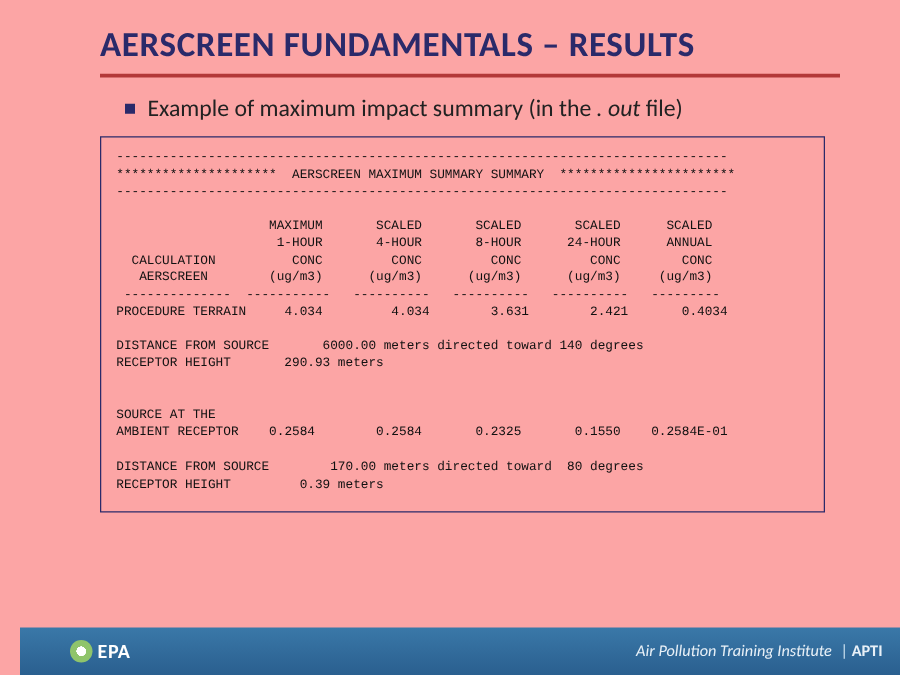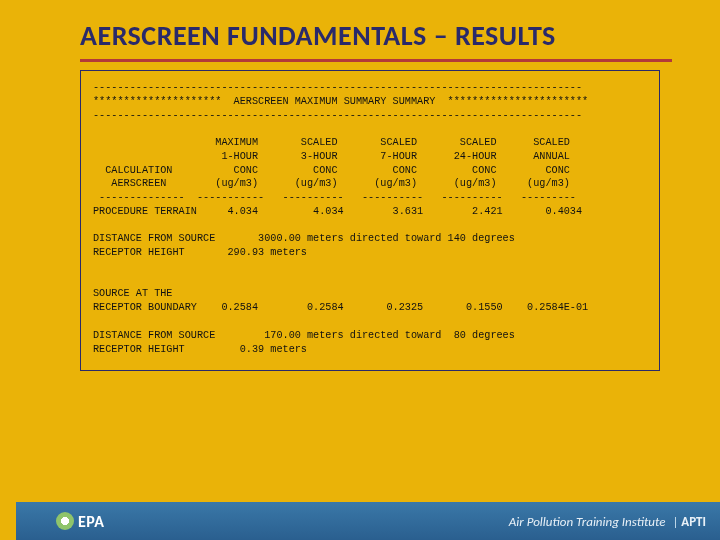--- a/index.html
+++ b/index.html
@@ -9,21 +9,21 @@
     height: 540px;
     font-family: Calibri, Arial, sans-serif;
     background: #ffffff;
     position: relative;
     overflow: hidden;
   }
   .slide {
     width: 720px;
     height: 540px;
     position: relative;
-    background: #eab308;
+    background: #fca5a5;
   }
   .title {
     font-size: 28px;
     font-weight: bold;
     color: #2a2a6a;
     text-align: left;
     padding: 18px 0 4px 80px;
     letter-spacing: 0.5px;
   }
   .title-rule {
@@ -106,38 +106,41 @@
   }
 </style>
 </head>
 <body>
 
 <div class="slide">
 
   <div class="title">AERSCREEN FUNDAMENTALS – RESULTS</div>
   <div class="title-rule"></div>
 
+  <div class="subtitle">
+    <span class="bullet"></span><span>Example of maximum impact summary (in the </span><em>. out</em><span> file)</span>
+  </div>
 
   <div class="outbox"><span>--------------------------------------------------------------------------------</span>
 <span>*********************  AERSCREEN MAXIMUM SUMMARY SUMMARY  ***********************</span>
 <span>--------------------------------------------------------------------------------</span>
 
 <span>                    MAXIMUM       SCALED       SCALED       SCALED      SCALED</span>
-<span>                     1-HOUR       3-HOUR       7-HOUR      24-HOUR      ANNUAL</span>
+<span>                     1-HOUR       4-HOUR       8-HOUR      24-HOUR      ANNUAL</span>
 <span>  CALCULATION          CONC         CONC         CONC         CONC        CONC</span>
 <span>   AERSCREEN        (ug/m3)      (ug/m3)      (ug/m3)      (ug/m3)     (ug/m3)</span>
 <span> --------------  -----------   ----------   ----------   ----------   ---------</span>
 <span>PROCEDURE TERRAIN</span><span>     4.034         4.034        3.631        2.421       0.4034</span>
 
-<span>DISTANCE FROM SOURCE       3000.00 meters directed toward 140 degrees</span>
+<span>DISTANCE FROM SOURCE       6000.00 meters directed toward 140 degrees</span>
 <span>RECEPTOR HEIGHT       290.93 meters</span>
 
 
 <span>SOURCE AT THE</span>
-<span>RECEPTOR BOUNDARY</span><span>    0.2584        0.2584       0.2325       0.1550    0.2584E-01</span>
+<span>AMBIENT RECEPTOR</span><span>    0.2584        0.2584       0.2325       0.1550    0.2584E-01</span>
 
 <span>DISTANCE FROM SOURCE        170.00 meters directed toward  80 degrees</span>
 <span>RECEPTOR HEIGHT         0.39 meters</span></div>
 
   <div class="footer">
     <div class="epa-logo">
       <div class="epa-flower"></div>
       <div class="epa-text">EPA</div>
     </div>
     <div class="apti">

